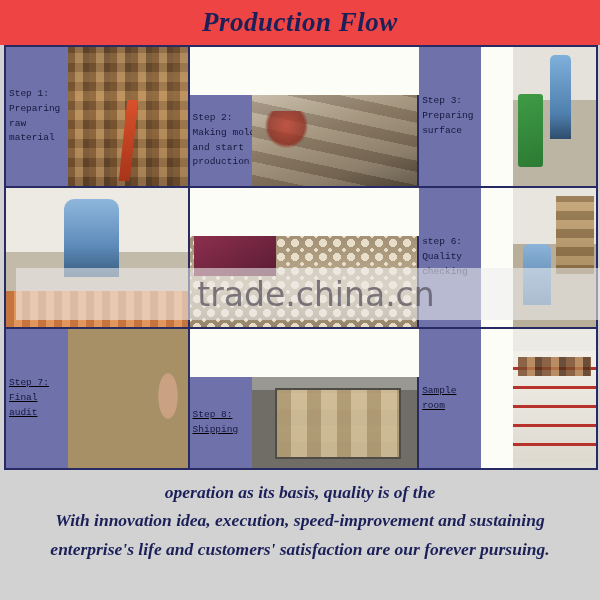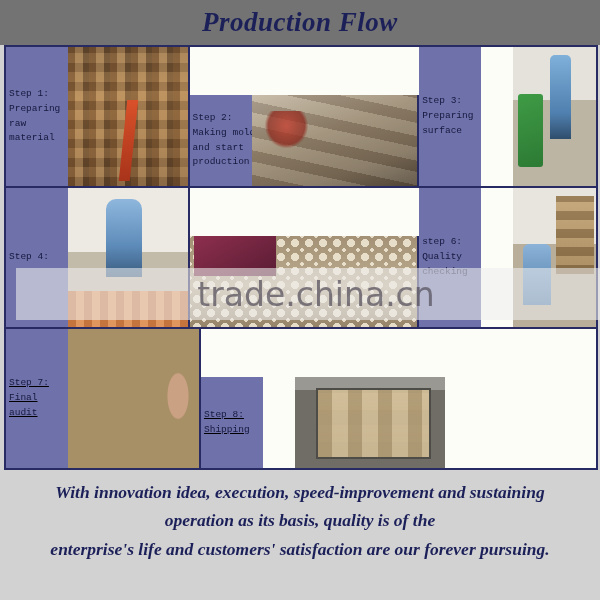--- a/index.html
+++ b/index.html
@@ -15,21 +15,21 @@
     overflow: hidden;
     position: relative;
   }
 
   
   .title-bar {
     height: 45px;
     display: flex;
     align-items: center;
     justify-content: center;
-    background: #737373;
+    background: #ef4444;
   }
   .title-bar .title-text {
     font-family: "Liberation Serif", serif;
     font-style: italic;
     font-weight: 700;
     font-size: 27px;
     color: #1c2059;
     letter-spacing: 0.5px;
   }
 
@@ -314,23 +314,20 @@
         <span class="lbl-line">surface</span>
       </div>
       <div class="cell-photo">
           <div class="ph ph-polish"></div>
         </div>
     </div>
   </div>
 
   <div class="flow-row">
     <div class="flow-cell cw-1">
-      <div class="cell-label">
-        <span class="lbl-line">Step 4:</span>
-      </div>
       <div class="cell-photo">
           <div class="ph ph-sanding"></div>
         </div>
     </div>
 
     <div class="flow-cell cw-2">
       <div class="cell-photo">
           <div class="ph ph-sorting"></div>
         </div>
     </div>
@@ -362,25 +359,34 @@
     <div class="flow-cell cw-2">
       <div class="cell-label">
         <span class="lbl-line">Step 8:</span>
         <span class="lbl-line">Shipping</span>
       </div>
       <div class="cell-photo">
           <div class="ph ph-container"></div>
         </div>
     </div>
 
+    <div class="flow-cell cw-3">
+      <div class="cell-label">
+        <span class="lbl-line">Sample</span>
+        <span class="lbl-line">room</span>
+      </div>
+      <div class="cell-photo">
+          <div class="ph ph-showroom"></div>
+        </div>
+    </div>
   </div>
 
 </div>
 
 <div class="watermark">
   <span class="wm-text">trade.china.cn</span>
 </div>
 
 <div class="slogan">
+  <div class="sl-line">operation as its basis, quality is of the</div>
   <div class="sl-line">With innovation idea, execution, speed-improvement and sustaining</div>
-  <div class="sl-line">operation as its basis, quality is of the</div>
   <div class="sl-line">enterprise's life and customers' satisfaction are our forever pursuing.</div>
 </div>
 
 </body></html>

